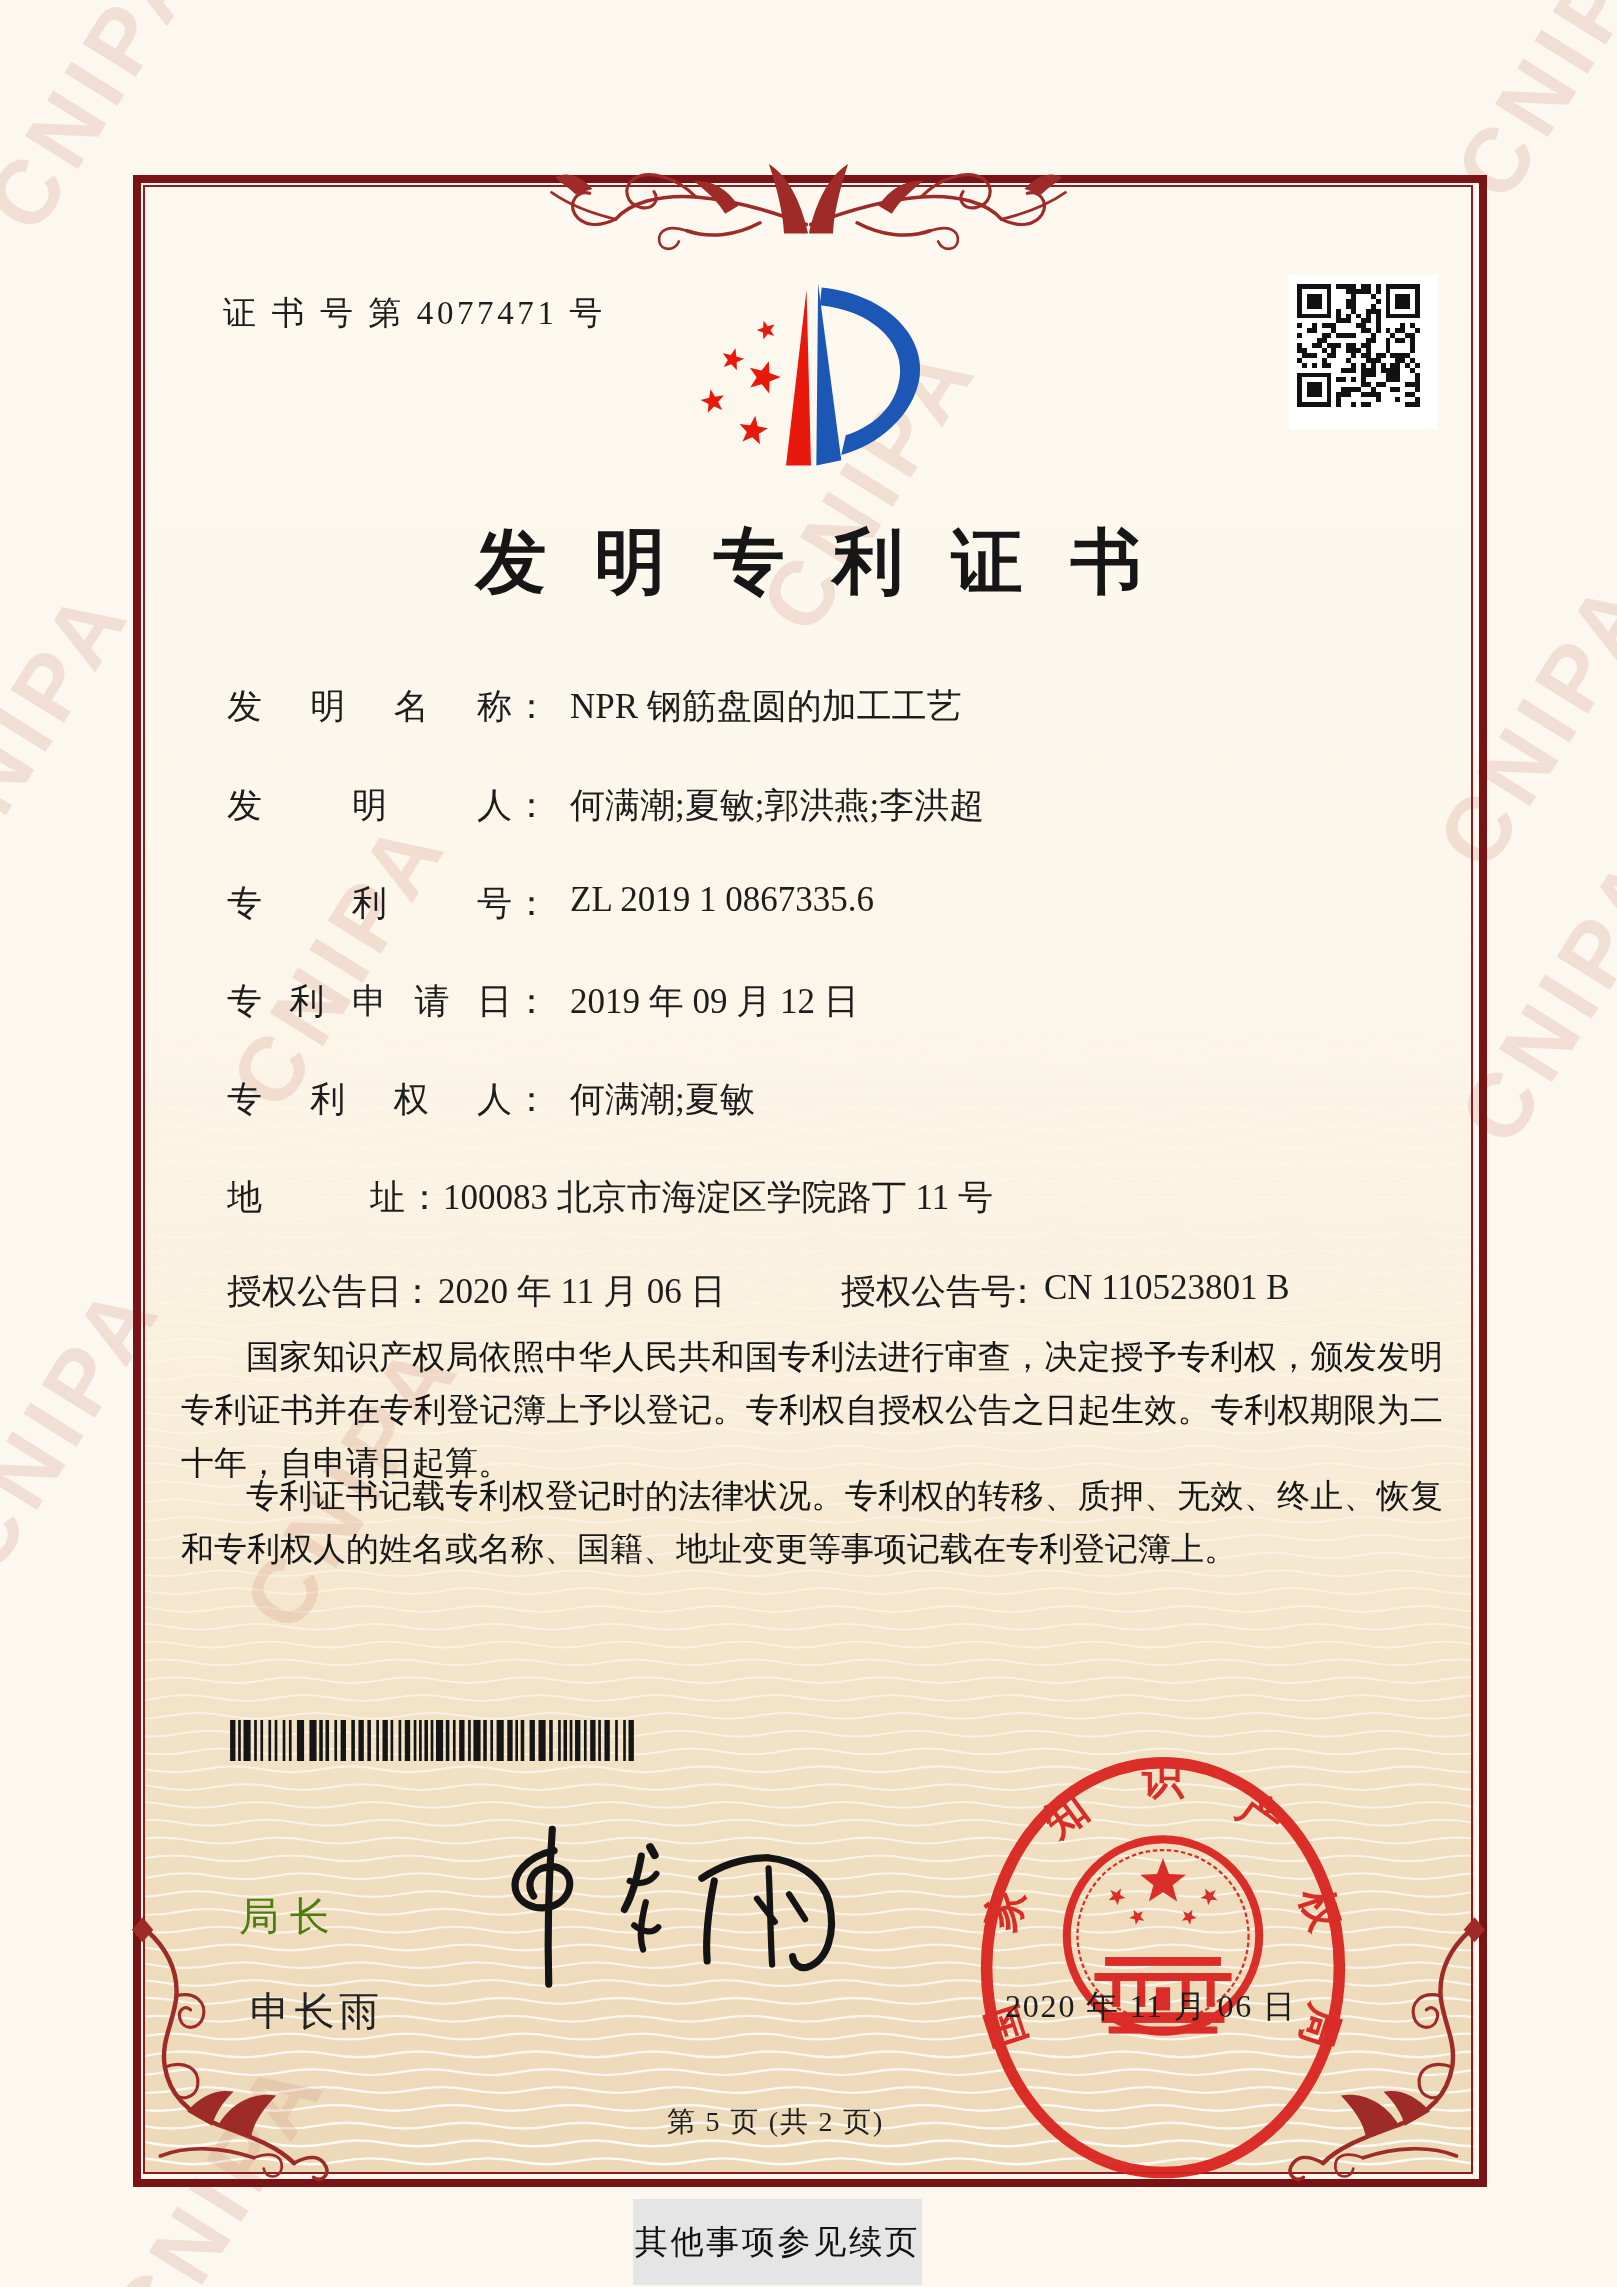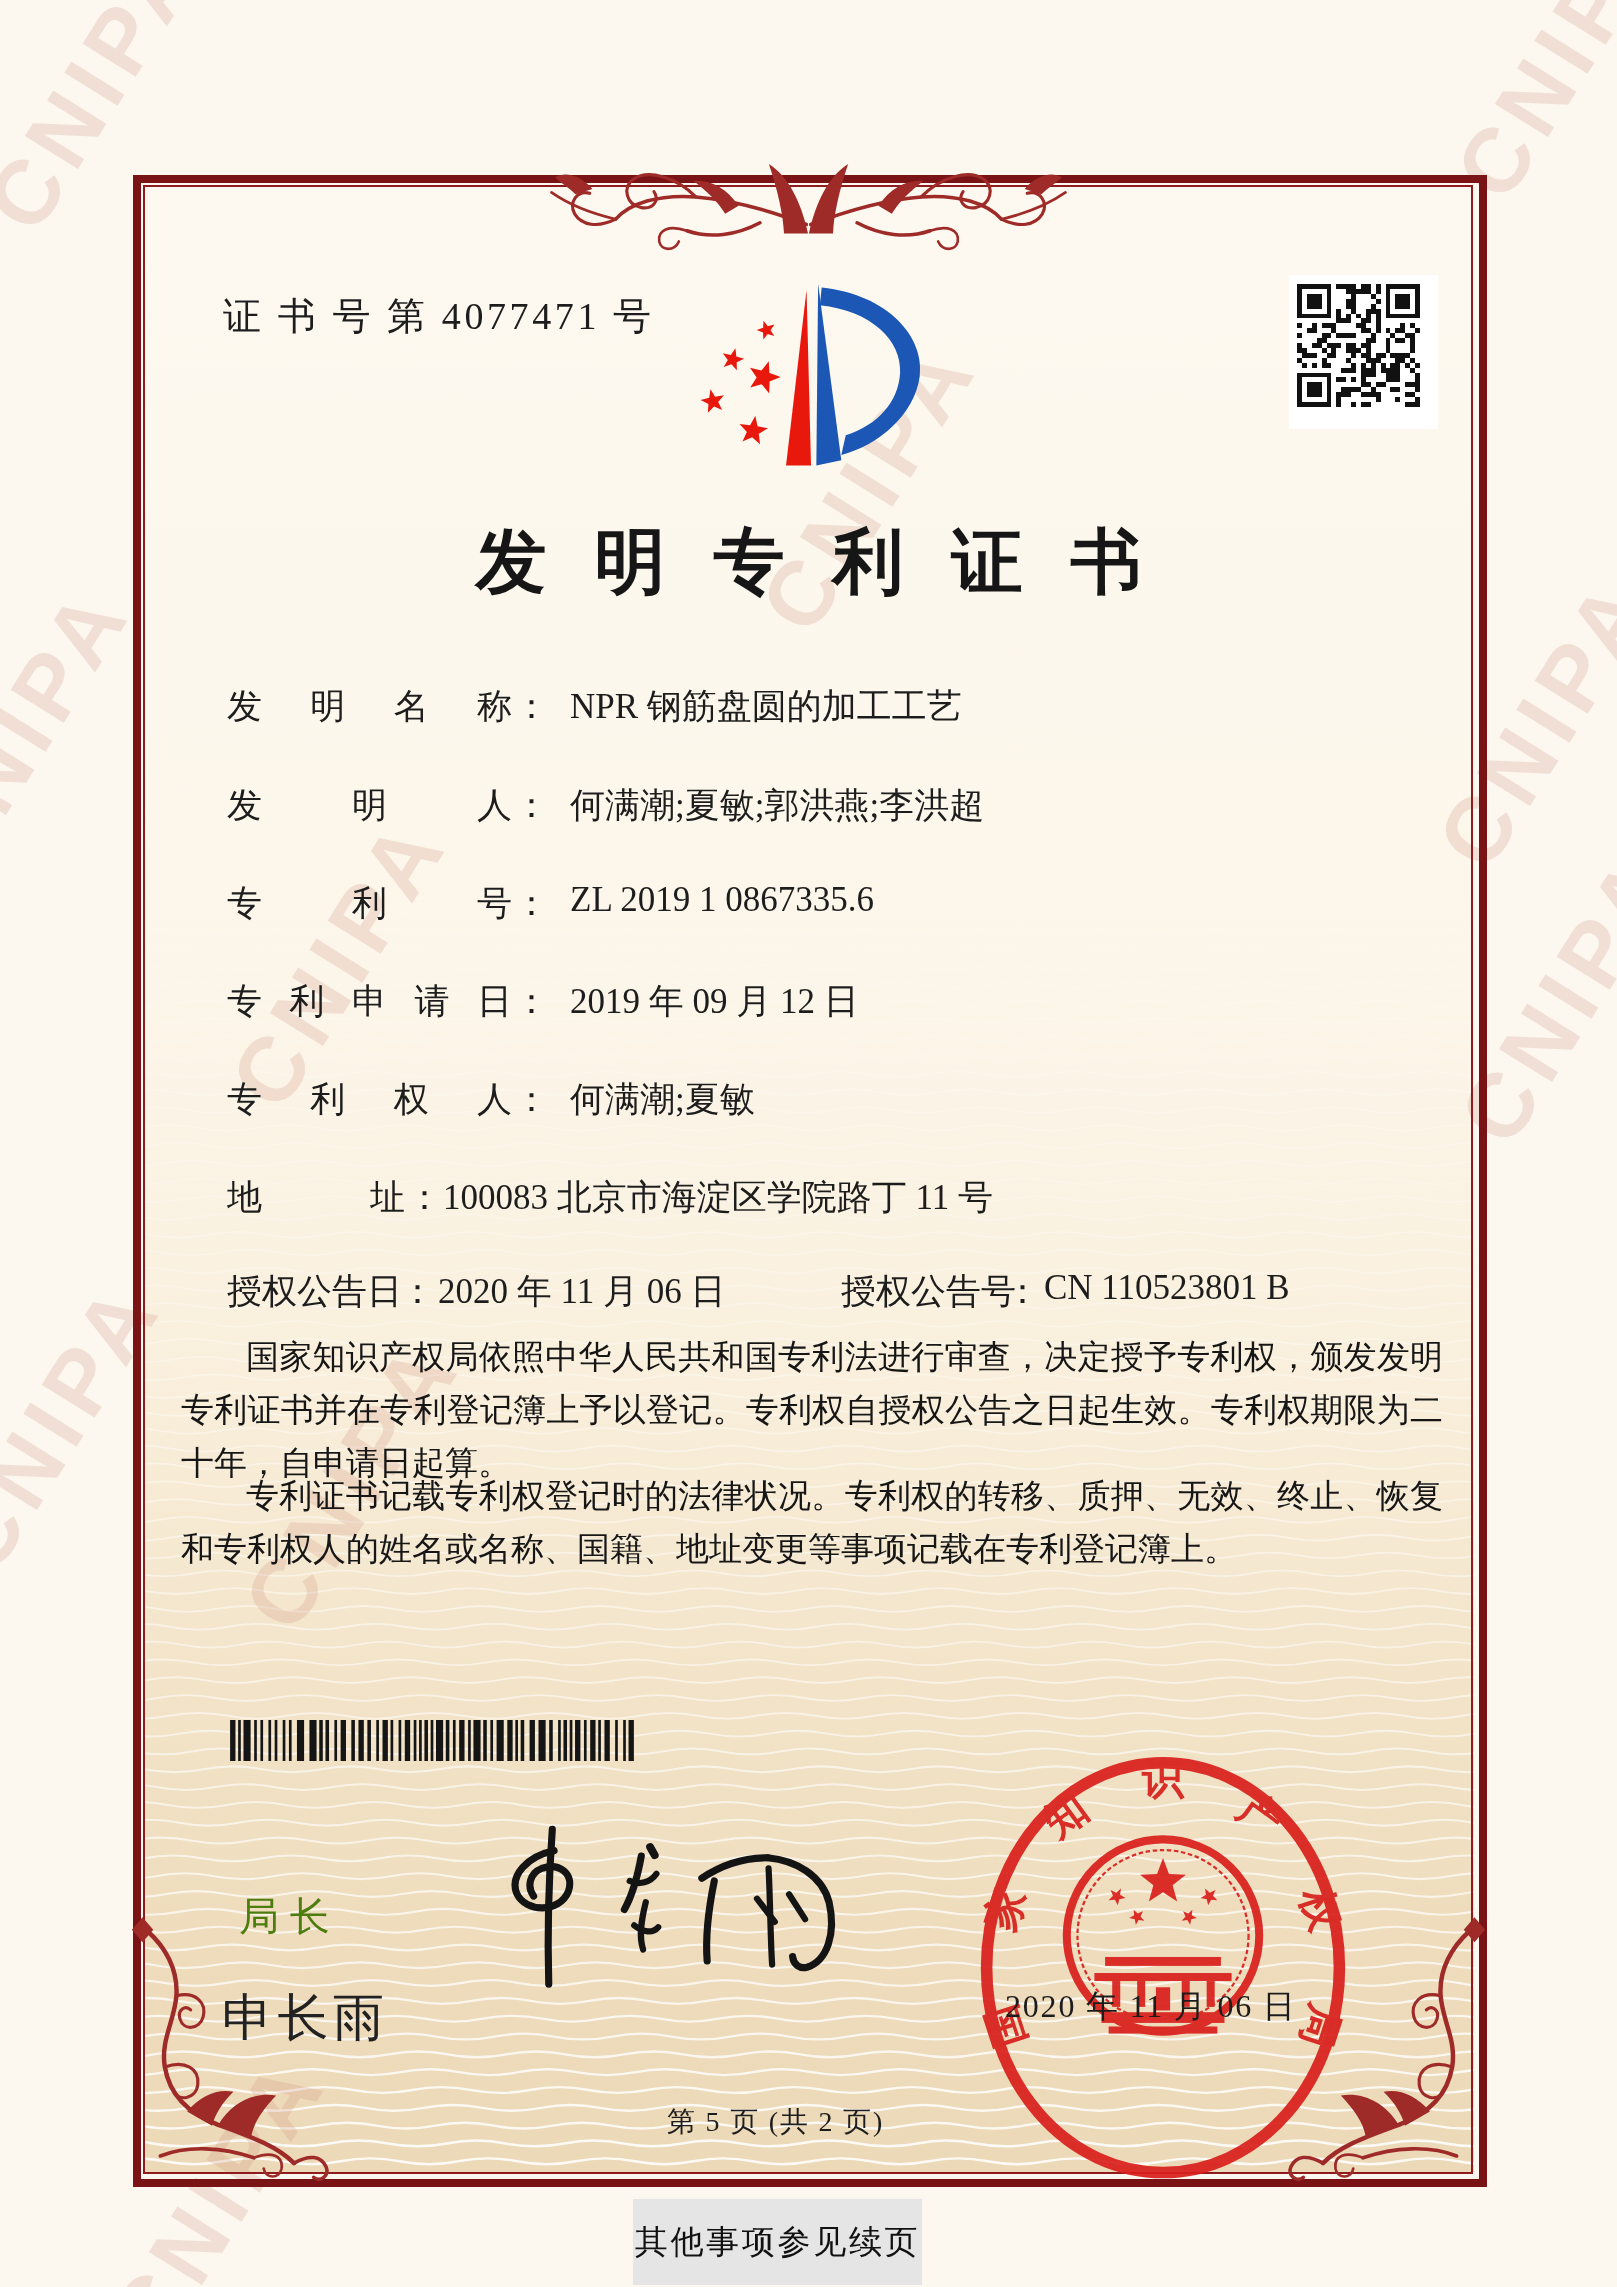--- a/index.html
+++ b/index.html
@@ -26,21 +26,21 @@
   #frame-outer{
     position:absolute; left:133px; top:175px; width:1354px; height:2012px;
     border:8px solid #7a1316; box-sizing:border-box; z-index:2;
   }
   #frame-inner{
     position:absolute; left:143px; top:185px; width:1330px; height:1989px;
     border:2.7px solid #8e1b1e; box-sizing:border-box; z-index:2;
   }
   #deco{position:absolute; left:0; top:0; z-index:3;}
   
-  #cert-no{position:absolute; left:223px; top:291px; font-size:38px; letter-spacing:3.6px; z-index:4;}
+  #cert-no{position:absolute; left:223px; top:291px; font-size:33px; letter-spacing:3.6px; z-index:4;}
   #logo{position:absolute; left:688px; top:266px; z-index:4;}
   #qr-pad{position:absolute; left:1289px; top:275px; width:149px; height:154px; background:#fff; z-index:4;}
   #qr{position:absolute; left:8px; top:9px;}
   #title{
     position:absolute; left:24px; top:515px; width:1617px; text-align:center;
     font-size:71px; font-weight:700; letter-spacing:48px; color:#161616; z-index:4;
   }
   
   .row{position:absolute; left:0; width:1617px; height:52px; font-size:35px; z-index:4; white-space:nowrap;}
   .flabel{position:absolute; left:227px; width:285px; top:0;}
@@ -61,21 +61,21 @@
     position:absolute; left:181px; width:1262px; font-size:33px; line-height:53px;
     text-align:justify; text-indent:65px; color:#161616; z-index:4;
   }
   #para-1{top:1331px;}
   #para-2{top:1470px;}
   
   #barcode{position:absolute; left:230px; top:1720px; z-index:4;}
   
   #officer-title{position:absolute; left:239px; top:1889px; font-size:40px; letter-spacing:10.7px;
     font-family:"Liberation Sans","DejaVu Sans",sans-serif; color:#4d7c0f; z-index:4;}
-  #officer-name{position:absolute; left:222px; top:1984px; font-size:51px; letter-spacing:4.5px;
+  #officer-name{position:absolute; left:250px; top:1984px; font-size:40px; letter-spacing:4.5px;
     font-family:"Liberation Sans","DejaVu Sans",sans-serif; color:#222; z-index:4;}
   #signature{position:absolute; left:490px; top:1813px; z-index:5;}
   
   #seal{position:absolute; left:967px; top:1742px; z-index:6; opacity:0.92;}
   #seal-date{position:absolute; left:1005px; top:1985px; width:294px; font-size:32px;
     letter-spacing:1.8px; color:#1c1c1c; z-index:7; white-space:nowrap;}
   
   #page-info{position:absolute; left:624px; top:2103px; width:303px; text-align:center;
     font-size:28px; letter-spacing:1.8px; z-index:4;}
   #note-box{position:absolute; left:633px; top:2199px; width:289px; height:86px; background:#e5e5e5; z-index:4;}

